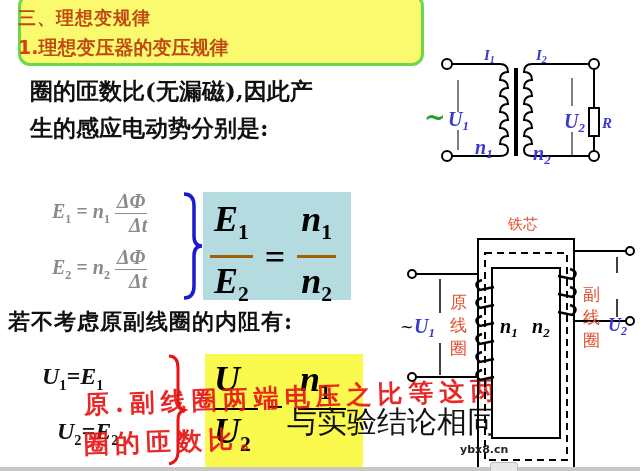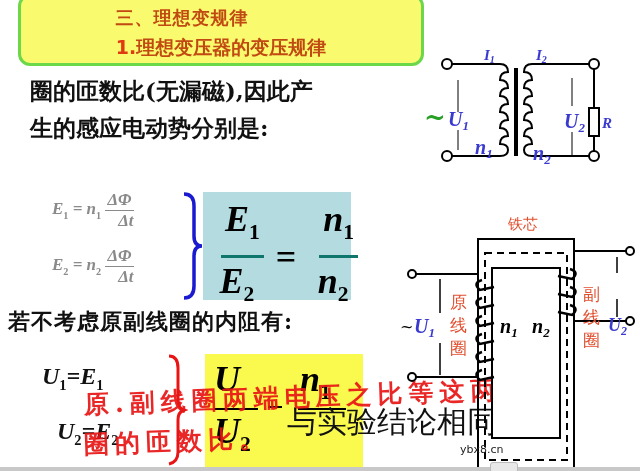--- a/index.html
+++ b/index.html
@@ -1,35 +1,35 @@
 <!DOCTYPE html>
 <html><head>
 <meta charset="utf-8">
 <style>
   html, body { margin:0; padding:0; }
   body { width:640px; height:471px; background:#ffffff; position:relative; overflow:hidden;
          font-family:"DejaVu Serif", serif; color:#111; }
   .abs { position:absolute; }
   .title-box { left:18px; top:-6px; width:406px; height:72px; background:#fafa6e;
                border:3px solid #6bd84a; border-radius:12px; box-sizing:border-box; }
-  .title1 { left:18px; top:6px; width:328px; text-align:center; color:#c04a12; font-weight:bold;
+  .title1 { left:18px; top:6px; width:328px; color:#c04a12; font-weight:bold;
             font-size:18px; letter-spacing:1px; font-family:"DejaVu Sans", sans-serif; }
-  .title2 { left:18px; top:35px; width:406px; text-align:center; color:#c04a12; font-weight:bold;
+  .title2 { left:18px; top:35px; width:406px; text-align:left; color:#c04a12; font-weight:bold;
             font-size:19px; font-family:"DejaVu Sans", sans-serif; }
   .title2 .num { color:#e03a10; }
   .para { left:30px; top:72px; font-size:23px; font-weight:bold; line-height:37px; width:390px; }
   .para .l1 { padding-left:38px; }
-  .eq-gray { color:#8a8a8a; font-style:italic; font-weight:bold; font-size:17px; font-family:"Liberation Serif", serif; }
+  .eq-gray { color:#8a8a8a; font-style:italic; font-weight:bold; font-size:20px; font-family:"Liberation Serif", serif; }
   .frac { display:inline-block; vertical-align:middle; text-align:right; }
   .frac .n { display:block; border-bottom:1.5px solid #8a8a8a; padding:0 2px; }
   .frac .d { display:block; }
   .teal-box { left:203px; top:192px; width:148px; height:108px; background:#b4dce0; }
   .big { font-family:"Liberation Serif", serif; font-weight:bold; font-style:italic; color:#000; }
   .bigfrac { display:inline-block; text-align:center; vertical-align:middle; font-size:36px; }
-  .bigfrac .n { display:block; border-bottom:3px solid #0f766e; line-height:46px; padding:0 4px;margin-left:11px; }
+  .bigfrac .n { display:block; border-bottom:3px solid #a16207; line-height:46px; padding:0 4px; }
   .bigfrac .d { display:block; line-height:46px; }
   sub { font-size:60%; font-style:normal; }
   .sentence2 { left:8px; top:307px; font-size:22px; font-weight:bold; letter-spacing:1px; }
   .yellow-box { left:205px; top:354px; width:158px; height:117px; background:#fafa4e; }
   .u-eq { font-family:"Liberation Serif", serif; font-weight:bold; font-style:italic; font-size:24px; }
   .handwrite { color:#e81515; font-family:"DejaVu Serif", serif; font-weight:bold; font-size:25px;
                letter-spacing:6px; transform:rotate(-2deg); transform-origin:left center; opacity:0.92; }
   .conclusion { font-family:"DejaVu Sans", sans-serif; font-size:30px; color:#111; }
   .watermark { font-family:"DejaVu Sans", sans-serif; font-size:11px; color:#222; }
   .bottom-bar { left:0; top:467px; width:640px; height:4px; background:#c8c8c8; }
@@ -147,16 +147,16 @@
   <text x="50" y="126" class="lbl-red" font-size="17">线</text>
   <text x="50" y="149" class="lbl-red" font-size="17">圈</text>
   <text x="100" y="128" fill="#000" font-family="Liberation Serif, serif" font-style="italic" font-weight="bold" font-size="20">n<tspan font-size="13" dy="4">1</tspan></text>
   <text x="132" y="128" fill="#000" font-family="Liberation Serif, serif" font-style="italic" font-weight="bold" font-size="20">n<tspan font-size="13" dy="4">2</tspan></text>
   <text x="183" y="95" class="lbl-red" font-size="17">副</text>
   <text x="183" y="118" class="lbl-red" font-size="17">线</text>
   <text x="183" y="141" class="lbl-red" font-size="17">圈</text>
   <text x="208" y="126" class="lbl-blue" font-size="18">U<tspan font-size="12" dy="4">2</tspan></text>
 </svg>
 
-<div class="abs watermark" style="left:460px; top:443px;">ybx8.cn</div>
+<div class="abs watermark" style="left:460px; top:443px;font-weight:bold;">ybx8.cn</div>
 
 <div class="abs bottom-bar"></div>
 <div class="abs scroll-handle"></div>
 
 </body></html>

